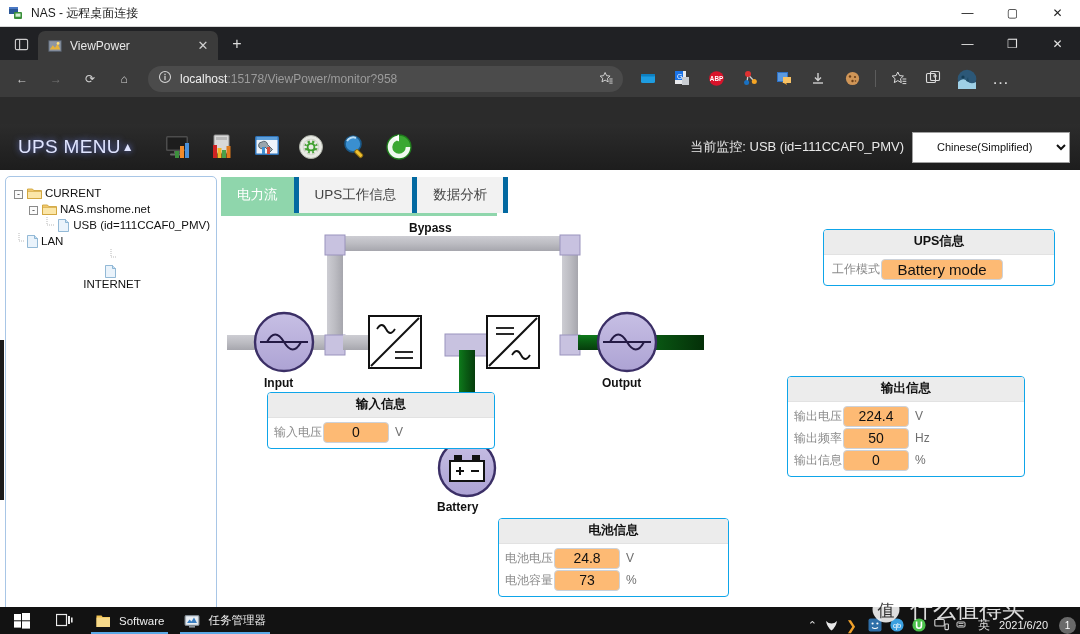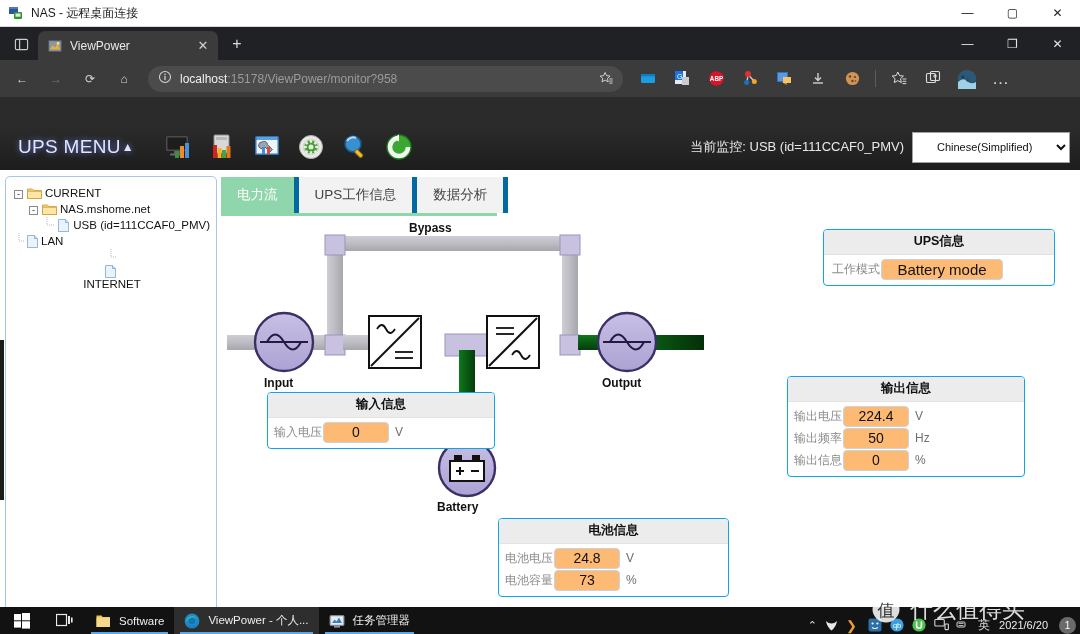--- a/index.html
+++ b/index.html
@@ -670,32 +670,20 @@
       <span class="tb-ic">
         <svg width="16" height="16" viewBox="0 0 16 16">
             <path d="M1.5 2.5 h5 l1.2 1.6 h7.3 v10 h-13.5 z" fill="#f2c14e"></path>
             <path d="M1.5 4.6 h13.5 v9.4 h-13.5 z" fill="#f7d98a"></path>
           </svg>
       </span>
       <span>Software</span>
       <span class="uline"></span>
     </div>
 
-    <div class="tb-item active">
-      <span class="tb-ic">
-        <svg width="16" height="16" viewBox="0 0 16 16">
-          <circle cx="8" cy="8" r="7.4" fill="#1b8ac6"></circle>
-          <path d="M2 9.5 a6.4 6.4 0 0 1 11.8 -3.3 a7.2 7.2 0 0 0 -11.8 3.3 z" fill="#3ec6a6"></path>
-          <path d="M3.5 12.5 a6.6 6.6 0 0 0 10 -1 a8 8 0 0 1 -10 1 z" fill="#1e5fa8"></path>
-          <circle cx="8" cy="8" r="3.1" fill="#0f4e86" opacity=".35"></circle>
-        </svg>
-      </span>
-      <span>ViewPower - 个人...</span>
-      <span class="uline"></span>
-    </div>
 
     <div class="tb-item">
       <span class="tb-ic">
         <svg width="16" height="16" viewBox="0 0 16 16">
           <rect x="1" y="2.5" width="14" height="10" rx="1" fill="#c6cdd4" stroke="#7d878f"></rect>
           <rect x="2.2" y="3.7" width="11.6" height="7.6" fill="#e9eef3"></rect>
           <path d="M3 10 L5.5 6.5 L7.5 8.5 L10 4.5 L13 10 Z" fill="#3a7fc2"></path>
           <rect x="5" y="13" width="6" height="1.6" fill="#8d969e"></rect>
         </svg>
       </span>

